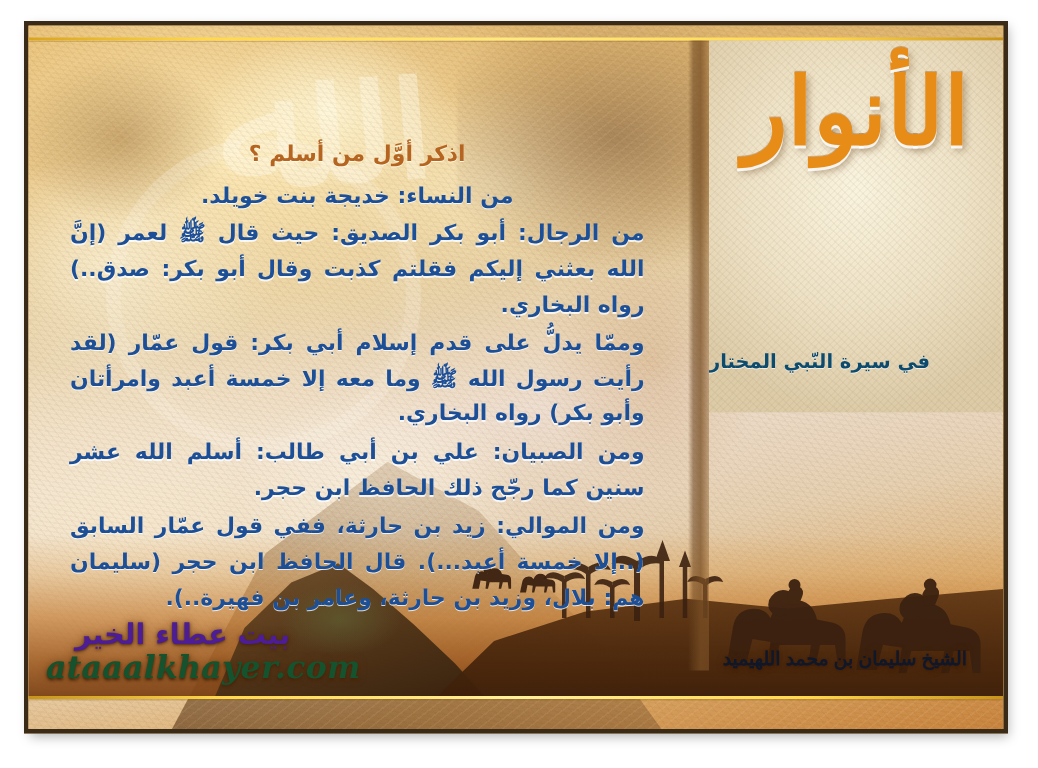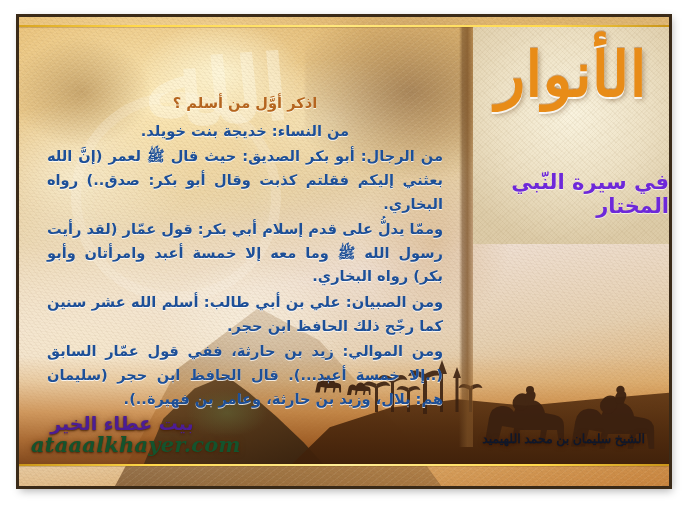--- a/index.html
+++ b/index.html
@@ -160,21 +160,21 @@
     background: linear-gradient(90deg, #c89418 0%, #ffd84a 20%, #ffef9a 50%, #ffd84a 80%, #c89418 100%);
     box-shadow: 0 1px 0 rgba(120,80,20,0.25);
   }
 
   
   .masthead {
     position: absolute;
     right: 0;
     top: 10px;
     width: 196px;
-    height: 217px;
+    height: 248px;
     overflow: hidden;
     margin-left: 30px;
   }
   .masthead-bg {
     position: absolute;
     inset: 0;
     background:
       radial-gradient(ellipse 70% 60% at 50% 40%, rgba(250,244,224,0.96) 0%, rgba(238,226,198,0.9) 55%, rgba(220,202,166,0.85) 100%),
       linear-gradient(180deg, #efe6cd 0%, #e8dcc0 60%, #ded0ae 100%);
   }
@@ -212,46 +212,46 @@
       0 -1px 0 rgba(140,70,10,0.35),
       2px 3px 5px rgba(90,50,10,0.35);
     letter-spacing: 0.5px;
     direction: rtl;
   }
 
   .masthead-sub {
     position: absolute;
     left: 0; right: 0;
     bottom: 26px;
-    text-align: right;
+    text-align: left;
     font-family: "DejaVu Sans", sans-serif;
-    font-size: 21px;
-    font-weight: 700;
-    color: #6d28d9;
+    font-size: 13px;
+    font-weight: 700;
+    color: #0c4a6e;
     direction: rtl;
     text-shadow: 0 1px 0 rgba(255,255,255,0.6);
   }
 
   
   .body-text {
     position: absolute;
     right: 224px;
     left: 28px;
     top: 74px;
     direction: rtl;
     text-align: right;
     font-family: "DejaVu Sans", "Liberation Sans", sans-serif;
     font-size: 14.6px;
     line-height: 1.62;
     font-weight: 700;
     color: #1d4f97;
     text-shadow: 0 1px 0 rgba(255,255,255,0.78);
   }
   .body-text p {
-    margin: 0 2px 2px 0;
+    margin: 0 15px 2px 0;
   }
   .p-question {
     color: #b5651f;
     text-align: center;
     text-shadow: 0 1px 0 rgba(255,253,240,0.85);
     margin-bottom: 4px !important;
   }
   .p-center { text-align: center; }
   .p-just   { text-align: justify; text-align-last: right; }
 

